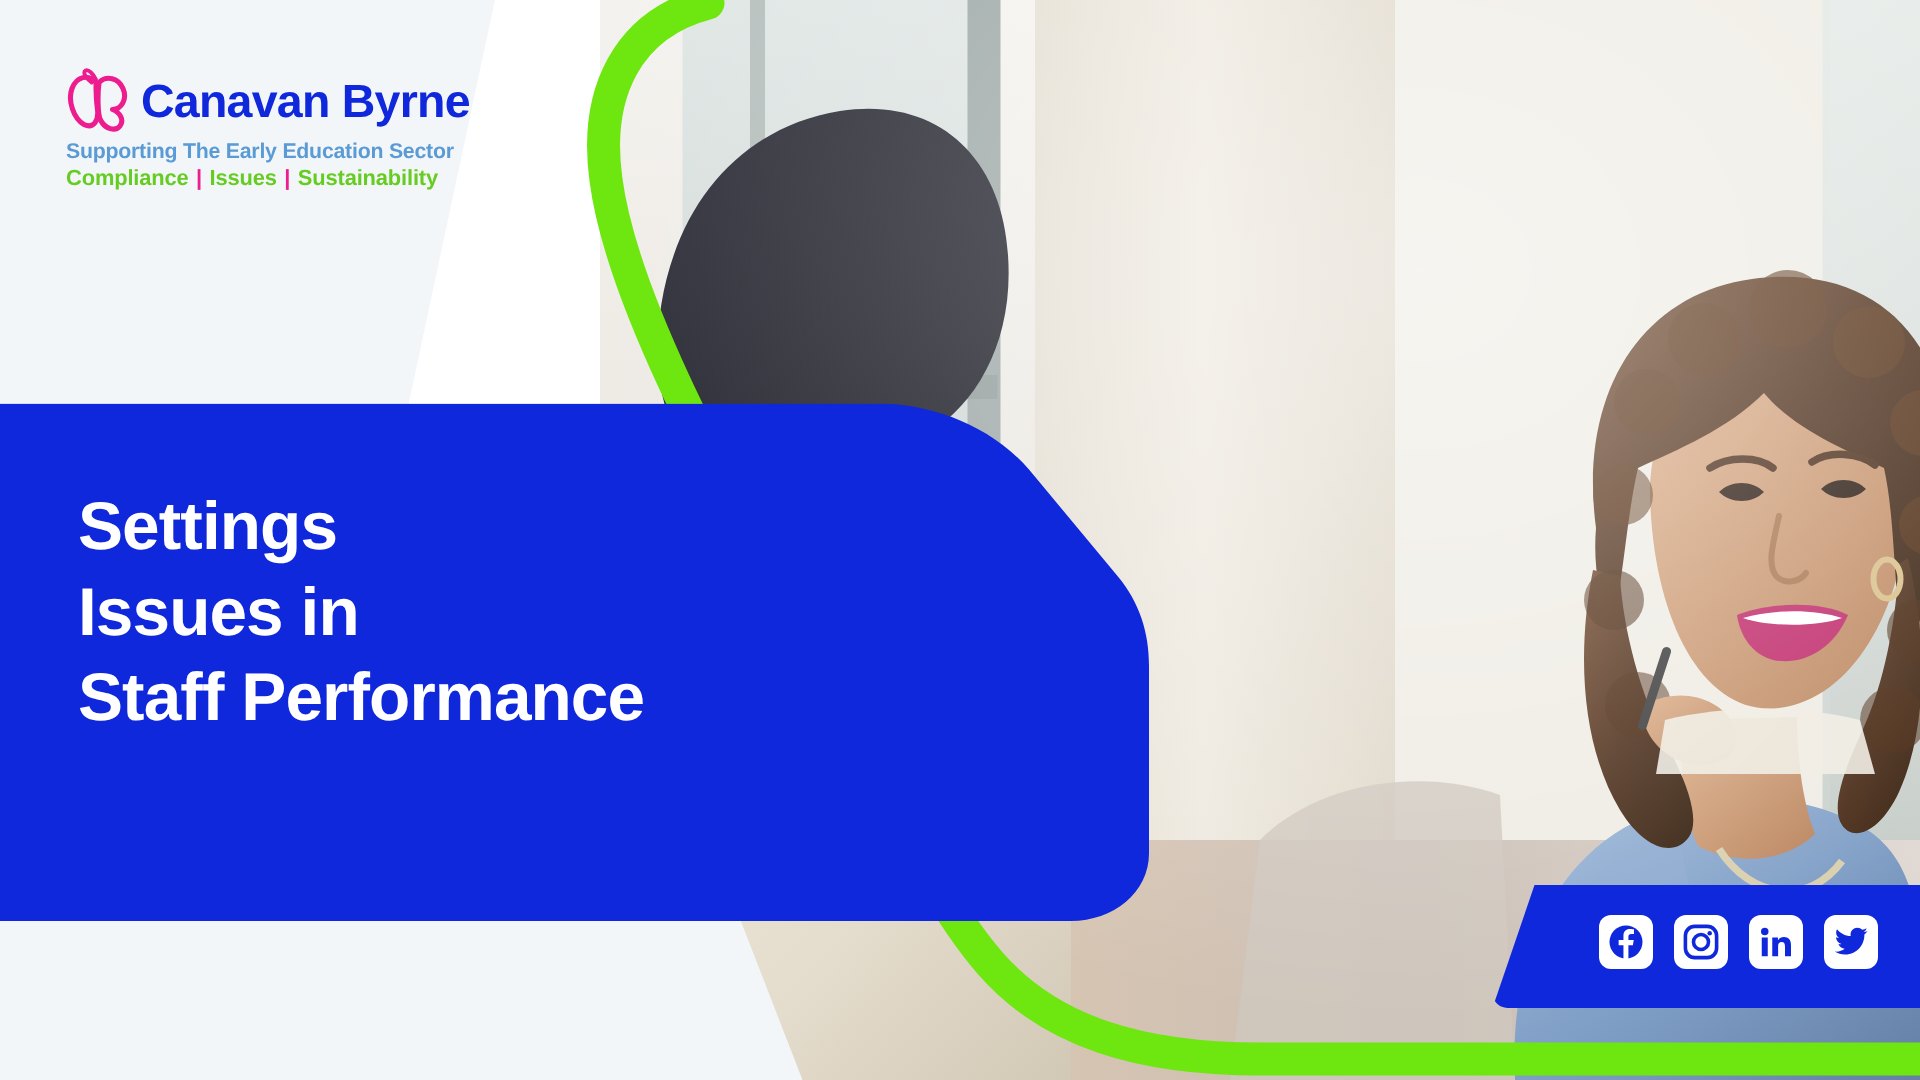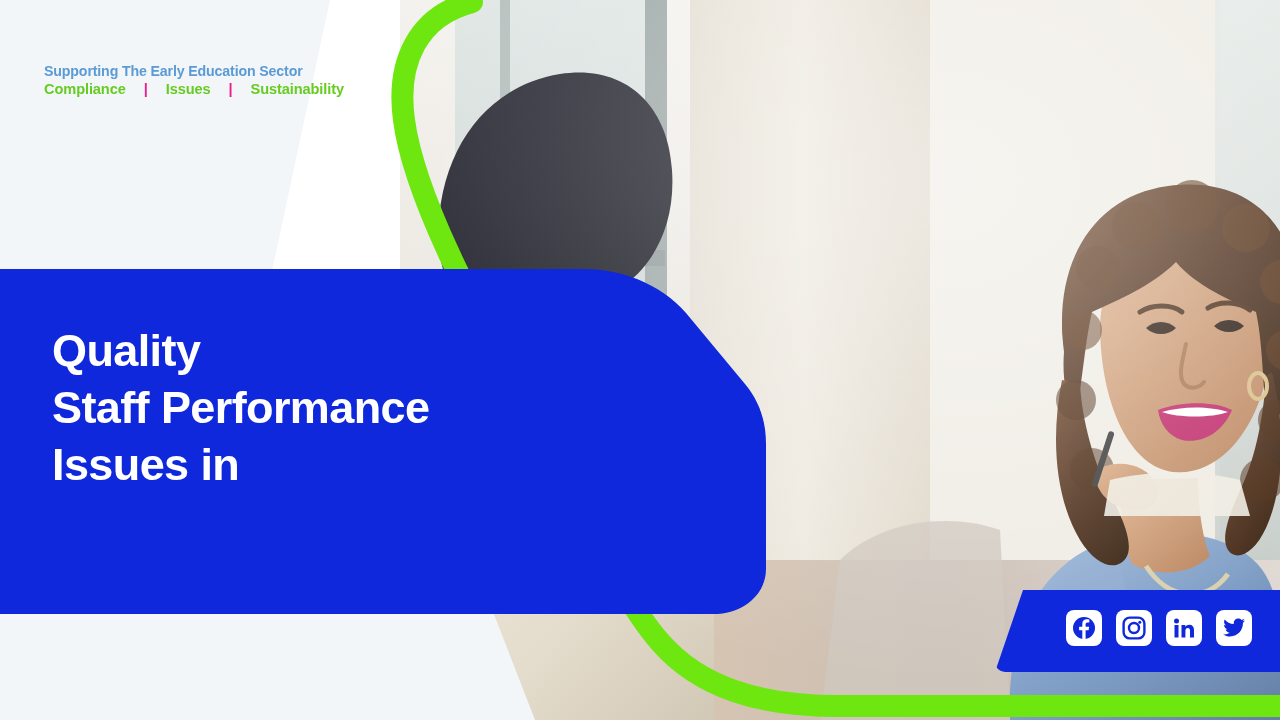--- a/index.html
+++ b/index.html
@@ -68,37 +68,37 @@
   .logo-word {
     font-family:"Liberation Sans", sans-serif;
     font-weight:700;
     font-size:31px;
     color:#1028dc;
     letter-spacing:-0.5px;
     line-height:1;
     white-space:nowrap;
   }
   .logo-tagline {
-    margin-top:19px;
+    margin-top:3px;
     font-family:"Liberation Sans", sans-serif;
     font-weight:700;
     font-size:14.2px;
     color:#5b9bd5;
     letter-spacing:-0.15px;
     white-space:nowrap;
   }
   .logo-pillars {
     margin-top:2px;
     font-family:"Liberation Sans", sans-serif;
     font-weight:700;
     font-size:14.6px;
     color:#66cc22;
     letter-spacing:-0.1px;
     white-space:nowrap;
-    display:flex; gap:18px;
+    display:flex; gap:5px;
   }
   .pillar-sep { color:#ed1c8f; }
 
   
   .social-bar {
     position:absolute; left:995px; top:590px; width:285px; height:82px;
     background:#1028dc;
     clip-path:polygon(28px 0, 285px 0, 285px 82px, 0 82px);
     border-radius:10px 0 0 10px;
   }
@@ -263,26 +263,34 @@
   <div class="panel-grey-top"></div>
   <div class="panel-grey-bottom"></div>
 
   <svg class="swoosh" viewBox="0 0 1280 720" aria-hidden="true">
     <path d="M472 2 C418 16 396 62 404 120 C414 196 470 300 540 430 C590 524 620 596 660 642 C700 688 760 706 840 706 L1280 706" fill="none" stroke="#6ee60f" stroke-width="22" stroke-linecap="round"></path>
   </svg>
 
   <div class="panel-blue"></div>
 
   <div class="title-block">
-    <span class="title-line">Quality</span>
+    <span class="title-line">Settings</span>
+    <span class="title-line">Issues in</span>
     <span class="title-line">Staff Performance</span>
-    <span class="title-line">Issues in</span>
   </div>
 
   <div class="logo">
+    <div class="logo-row">
+      <svg class="logo-mark" viewBox="0 0 42 44" aria-hidden="true">
+        <path d="M20 8 C18 4 15 1 13 2 C11 3 13 7 17 10" fill="none" stroke="#ed1c8f" stroke-width="2.6" stroke-linecap="round"></path>
+        <path d="M20 10 C15 4 7 6 4 14 C1 22 5 34 12 38 C18 41 22 36 21 28 C20 21 20 14 20 10 Z" fill="none" stroke="#ed1c8f" stroke-width="3.4" stroke-linejoin="round"></path>
+        <path d="M22 10 C27 5 35 7 38 14 C41 21 37 28 31 28 C36 30 39 35 36 39 C33 43 26 41 23 35 C21 31 21 18 22 10 Z" fill="none" stroke="#ed1c8f" stroke-width="3.4" stroke-linejoin="round"></path>
+      </svg>
+      <span class="logo-word">Canavan Byrne</span>
+    </div>
     <div class="logo-tagline">Supporting The Early Education Sector</div>
     <div class="logo-pillars">
       <span>Compliance</span>
       <span class="pillar-sep">|</span>
       <span>Issues</span>
       <span class="pillar-sep">|</span>
       <span>Sustainability</span>
     </div>
   </div>
 

